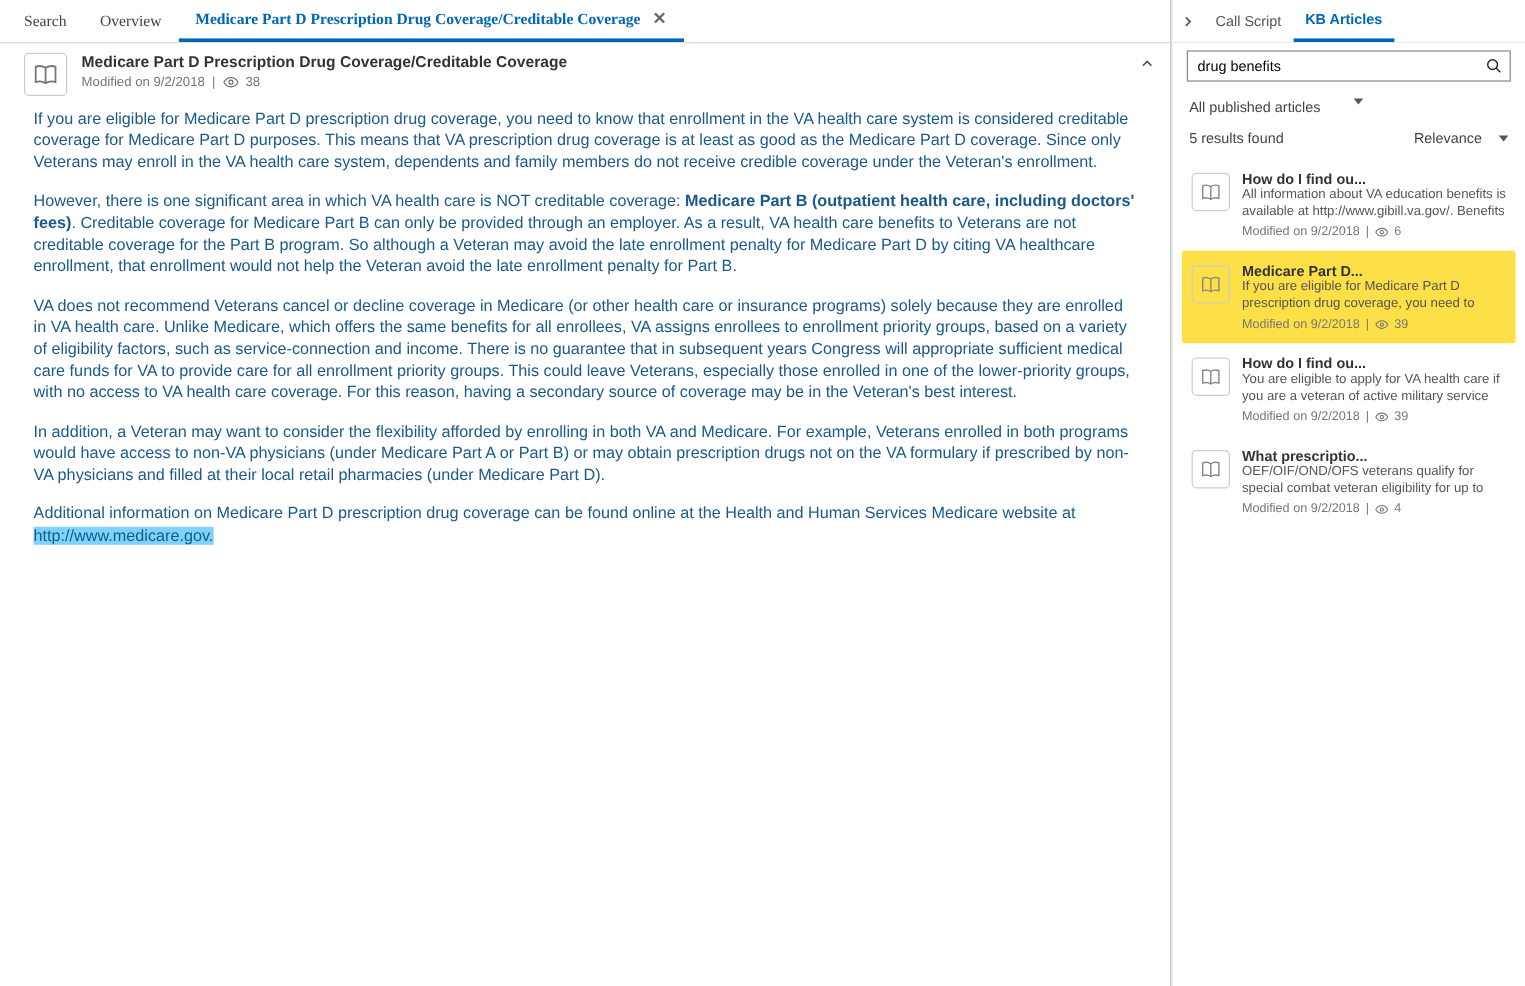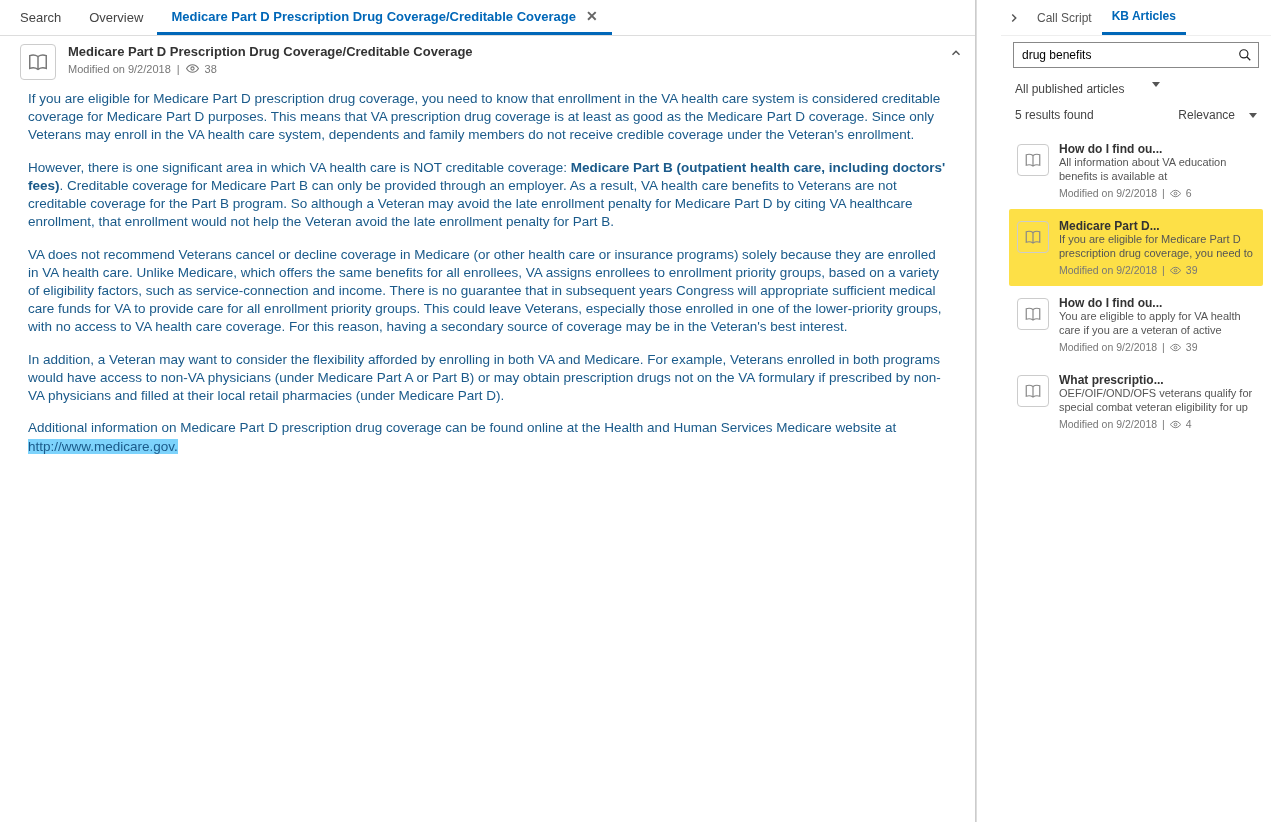--- a/index.html
+++ b/index.html
@@ -29,20 +29,21 @@
 }
 .tab {
   padding: 0 14px;
   height: 100%;
   display: flex;
   align-items: center;
   font-size: 13px;
   color: #444;
   cursor: pointer;
   gap: 10px;
+  font-family: Liberation Serif, serif;
 }
 .tab.active {
   color: #0067b8;
   border-bottom: 3px solid #0067b8;
   font-weight: 600;
 }
 .tab .close {
   color: #666;
   font-size: 14px;
 }
@@ -92,21 +93,20 @@
 .hl-link {
   background: #7dd3fc;
   color: #1a5a8a;
 }
 
 .sidebar {
   width: 295px;
   display: flex;
   flex-direction: column;
   border-left: 1px solid #ddd;
-  padding-left: 24px;
 }
 .sidebar-header {
   display: flex;
   align-items: center;
   border-bottom: 1px solid #eee;
   height: 36px;
 }
 .expand-chev {
   padding: 0 6px;
   color: #555;

